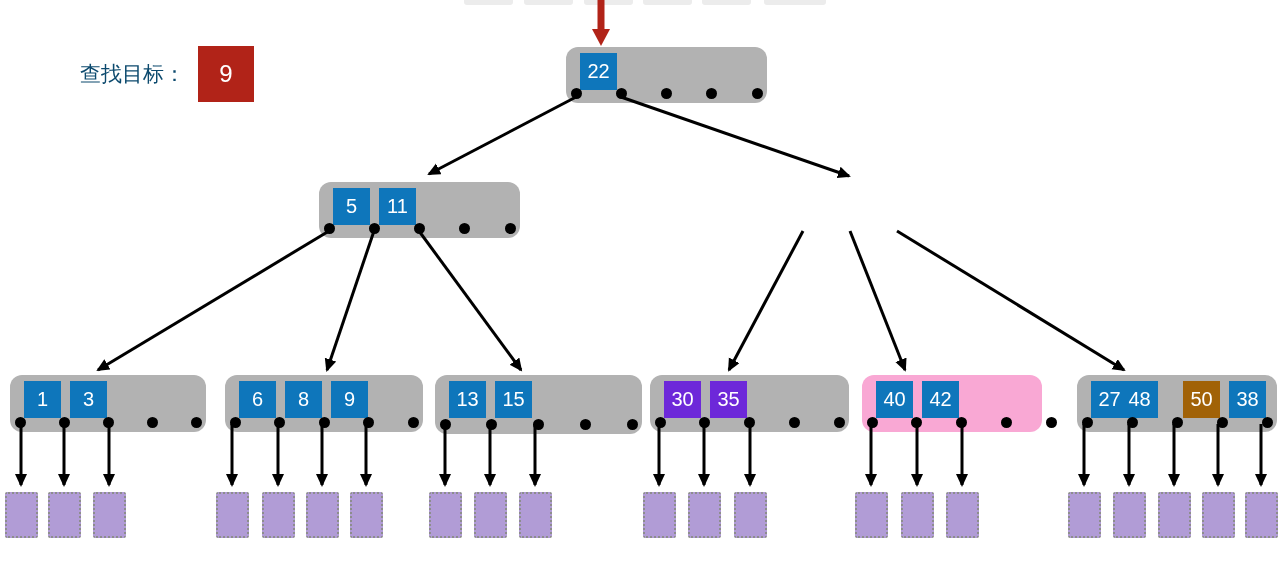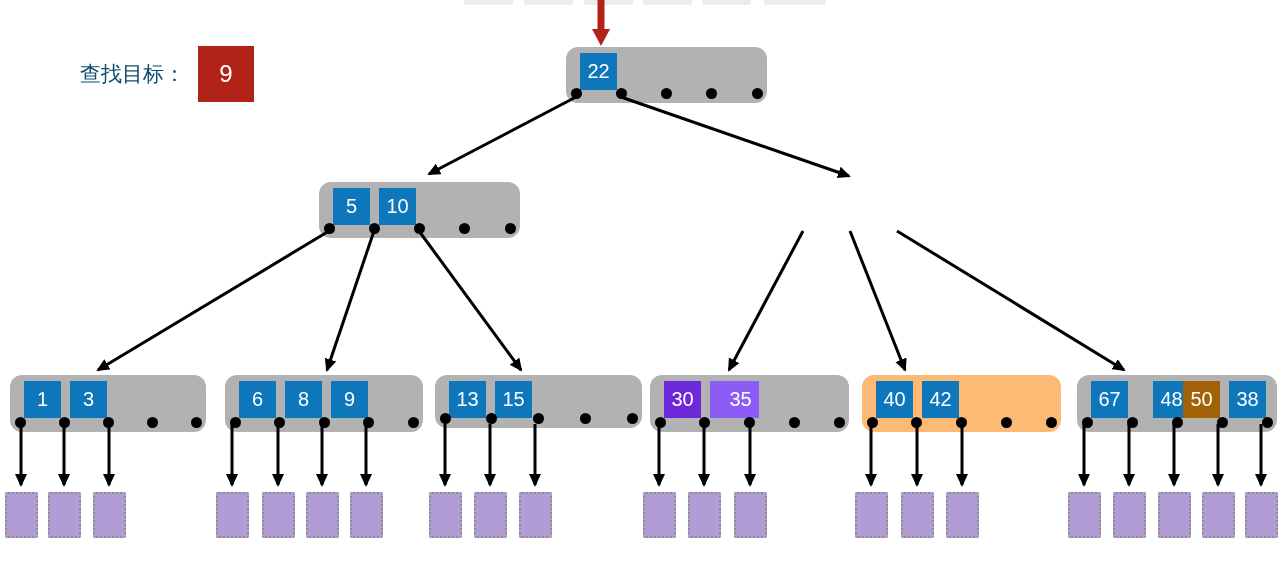--- a/index.html
+++ b/index.html
@@ -40,21 +40,21 @@
     <div class="tree-node" style="left: 566px; top: 47px; width: 201px; height: 56px; background: rgb(178, 178, 178);">
       <div class="key-cell" style="left: 14px; background: rgb(14, 118, 187);">22</div>
       <div class="ptr-dot" style="left: 4.5px;"></div>
       <div class="ptr-dot" style="left: 49.75px;"></div>
       <div class="ptr-dot" style="left: 95px;"></div>
       <div class="ptr-dot" style="left: 140.25px;"></div>
       <div class="ptr-dot" style="left: 185.5px;"></div>
     </div>
     <div class="tree-node" style="left: 319px; top: 182px; width: 201px; height: 56px; background: rgb(178, 178, 178);">
       <div class="key-cell" style="left: 14px; background: rgb(14, 118, 187);">5</div>
-      <div class="key-cell" style="left: 60px; background: rgb(14, 118, 187);">10</div>
+      <div class="key-cell" style="left: 60px; background: rgb(14, 118, 187);">11</div>
       <div class="ptr-dot" style="left: 4.5px;"></div>
       <div class="ptr-dot" style="left: 49.75px;"></div>
       <div class="ptr-dot" style="left: 95px;"></div>
       <div class="ptr-dot" style="left: 140.25px;"></div>
       <div class="ptr-dot" style="left: 185.5px;"></div>
     </div>
     <div class="tree-node" style="left: 10px; top: 375px; width: 196px; height: 57px; background: rgb(178, 178, 178);">
       <div class="key-cell" style="left: 14px; background: rgb(14, 118, 187);">1</div>
       <div class="key-cell" style="left: 60px; background: rgb(14, 118, 187);">3</div>
       <div class="ptr-dot" style="left: 4.5px;"></div>
@@ -66,50 +66,50 @@
     <div class="tree-node" style="left: 225px; top: 375px; width: 198px; height: 57px; background: rgb(178, 178, 178);">
       <div class="key-cell" style="left: 14px; background: rgb(14, 118, 187);">6</div>
       <div class="key-cell" style="left: 60px; background: rgb(14, 118, 187);">8</div>
       <div class="key-cell" style="left: 106px; background: rgb(14, 118, 187);">9</div>
       <div class="ptr-dot" style="left: 4.5px;"></div>
       <div class="ptr-dot" style="left: 49px;"></div>
       <div class="ptr-dot" style="left: 93.5px;"></div>
       <div class="ptr-dot" style="left: 138px;"></div>
       <div class="ptr-dot" style="left: 182.5px;"></div>
     </div>
-    <div class="tree-node" style="left: 435px; top: 375px; width: 207px; height: 53px; background: rgb(178, 178, 178);">
+    <div class="tree-node" style="left: 435px; top: 375px; width: 207px; height: 59px; background: rgb(178, 178, 178);">
       <div class="key-cell" style="left: 14px; background: rgb(14, 118, 187);">13</div>
       <div class="key-cell" style="left: 60px; background: rgb(14, 118, 187);">15</div>
       <div class="ptr-dot" style="left: 4.5px;"></div>
       <div class="ptr-dot" style="left: 51.25px;"></div>
       <div class="ptr-dot" style="left: 98px;"></div>
       <div class="ptr-dot" style="left: 144.75px;"></div>
       <div class="ptr-dot" style="left: 191.5px;"></div>
     </div>
     <div class="tree-node" style="left: 650px; top: 375px; width: 199px; height: 57px; background: rgb(178, 178, 178);">
       <div class="key-cell" style="left: 14px; background: #6d28d9;">30</div>
-      <div class="key-cell" style="left: 60px; background: #8b5cf6; padding-left: 12px;">35</div>
+      <div class="key-cell" style="left: 60px; background: #6d28d9;">35</div>
       <div class="ptr-dot" style="left: 4.5px;"></div>
       <div class="ptr-dot" style="left: 49.25px;"></div>
       <div class="ptr-dot" style="left: 94px;"></div>
       <div class="ptr-dot" style="left: 138.75px;"></div>
       <div class="ptr-dot" style="left: 183.5px;"></div>
     </div>
-    <div class="tree-node" style="left: 862px; top: 375px; width: 199px; height: 57px; background: #fdba74;">
+    <div class="tree-node" style="left: 862px; top: 375px; width: 180px; height: 57px; background: #f9a8d4;">
       <div class="key-cell" style="left: 14px; background: rgb(14, 118, 187);">40</div>
       <div class="key-cell" style="left: 60px; background: rgb(14, 118, 187);">42</div>
       <div class="ptr-dot" style="left: 4.5px;"></div>
       <div class="ptr-dot" style="left: 49.25px;"></div>
       <div class="ptr-dot" style="left: 94px;"></div>
       <div class="ptr-dot" style="left: 138.75px;"></div>
       <div class="ptr-dot" style="left: 183.5px;"></div>
     </div>
     <div class="tree-node" style="left: 1077px; top: 375px; width: 200px; height: 57px; background: rgb(178, 178, 178);">
-      <div class="key-cell" style="left: 14px; background: rgb(14, 118, 187);">67</div>
-      <div class="key-cell" style="left: 76px; background: rgb(14, 118, 187);">48</div>
+      <div class="key-cell" style="left: 14px; background: rgb(14, 118, 187);">27</div>
+      <div class="key-cell" style="left: 44px; background: rgb(14, 118, 187);">48</div>
       <div class="key-cell" style="left: 106px; background: #a16207;">50</div>
       <div class="key-cell" style="left: 152px; background: rgb(14, 118, 187);">38</div>
       <div class="ptr-dot" style="left: 4.5px;"></div>
       <div class="ptr-dot" style="left: 49.5px;"></div>
       <div class="ptr-dot" style="left: 94.5px;"></div>
       <div class="ptr-dot" style="left: 139.5px;"></div>
       <div class="ptr-dot" style="left: 184.5px;"></div>
     </div>
     <div class="record" style="left: 4.5px; top: 492px; width: 33px; height: 46px; background: rgb(177, 156, 214); border-color: rgb(141, 141, 141);"></div>
     <div class="record" style="left: 47.5px; top: 492px; width: 33px; height: 46px; background: rgb(177, 156, 214); border-color: rgb(141, 141, 141);"></div>

